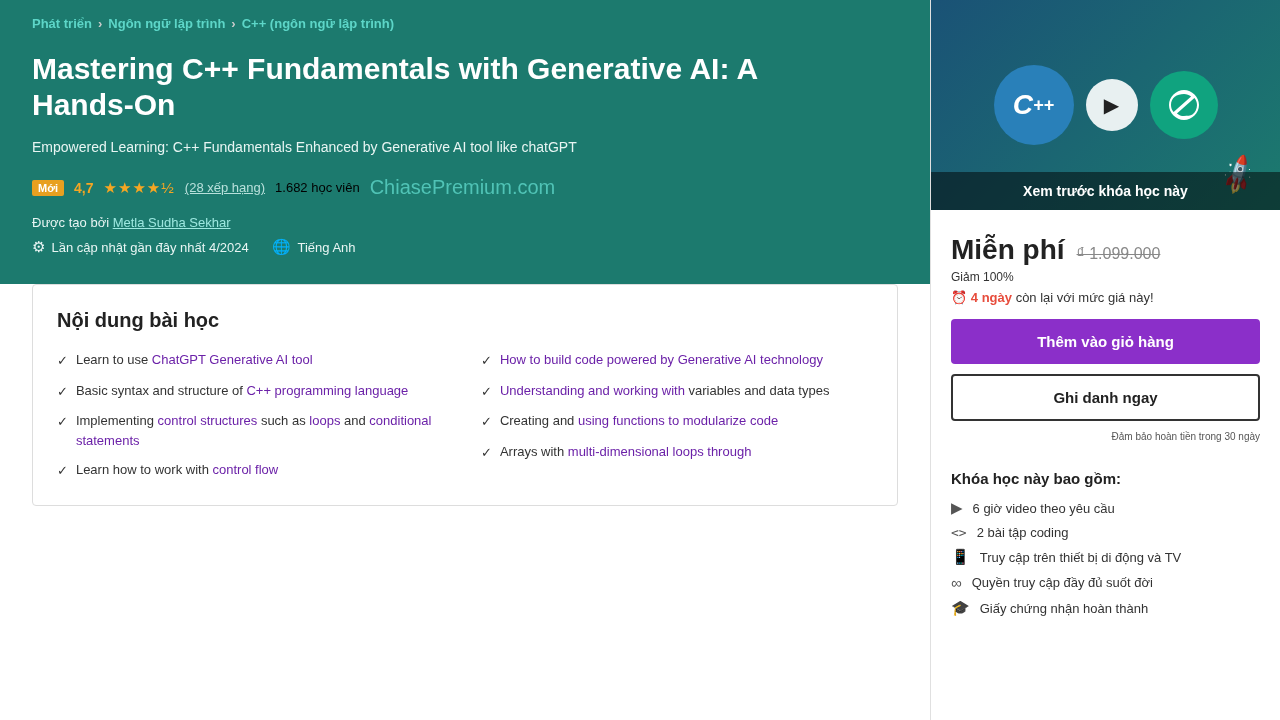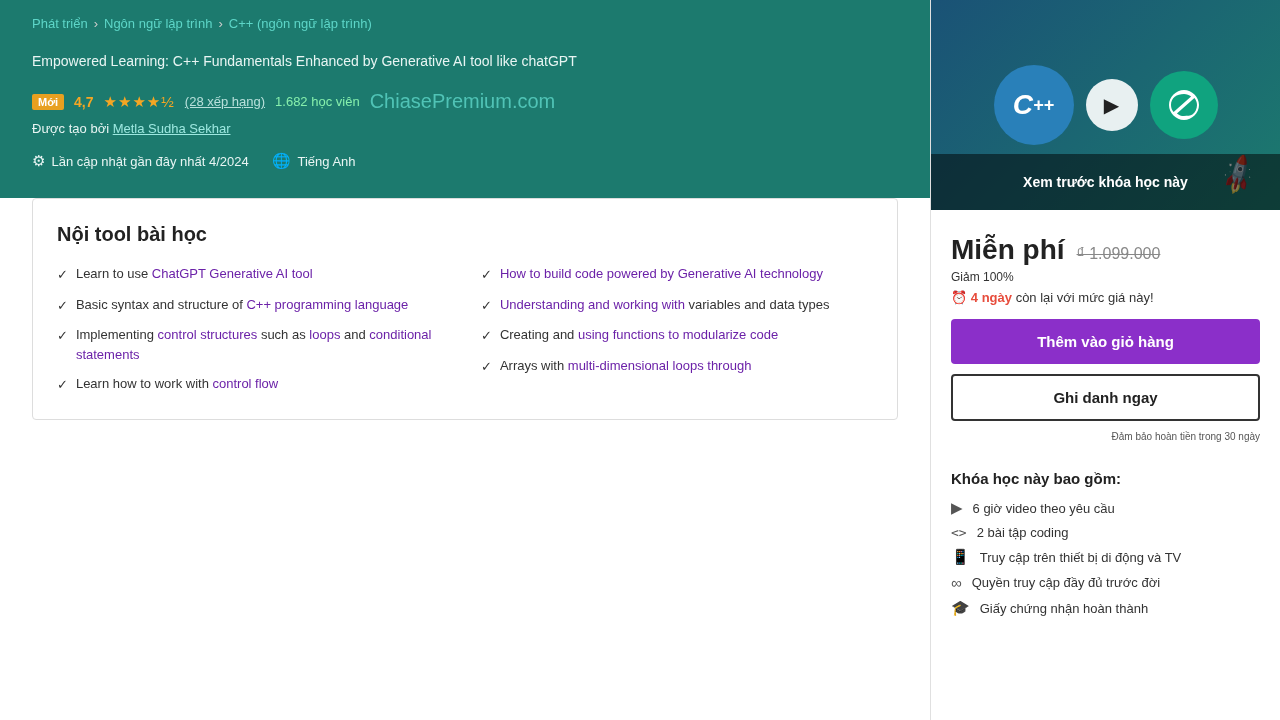--- a/index.html
+++ b/index.html
@@ -4,40 +4,40 @@
   <style>
     * { box-sizing: border-box; margin: 0; padding: 0; }
     body { font-family: 'Segoe UI', Arial, sans-serif; background: #fff; color: #333; font-size: 14px; }
 
     .page-wrapper { display: flex; width: 1280px; min-height: 720px; }
 
     
     .main-area { flex: 1; background: #1c7a6e; min-height: 420px; }
 
     
-    .breadcrumb { display: flex; align-items: center; gap: 6px; padding: 16px 32px 10px; }
+    .breadcrumb { display: flex; align-items: center; gap: 6px; padding: 16px 32px 10px; font-weight: bold; }
     .breadcrumb a { color: #5dd6c8; text-decoration: none; font-size: 13px; }
     .breadcrumb span { color: #ccc; font-size: 13px; }
     .breadcrumb-sep { color: #aaa; }
 
     
     .hero { padding: 10px 32px 28px; }
     .hero-title { font-size: 30px; font-weight: 700; color: #fff; line-height: 1.2; margin-bottom: 14px; max-width: 820px; }
     .hero-subtitle { font-size: 14px; color: #e8f5f3; margin-bottom: 18px; max-width: 700px; line-height: 1.5; }
 
-    .rating-row { display: flex; align-items: center; gap: 10px; margin-bottom: 8px; flex-wrap: wrap; }
+    .rating-row { display: flex; align-items: center; gap: 10px; margin-bottom: 16px; flex-wrap: wrap; }
     .badge-new { background: #e8a020; color: #fff; font-size: 11px; font-weight: 700; padding: 2px 6px; border-radius: 2px; }
     .rating-score { color: #f5a623; font-weight: 700; font-size: 14px; }
     .stars { color: #f5a623; font-size: 15px; letter-spacing: 1px; }
     .rating-count { color: #b8e0db; font-size: 13px; text-decoration: underline; cursor: pointer; }
-    .students { color: #86efac; font-size: 13px; }
+    .students { color: #000000; font-size: 13px; }
 
     .watermark { color: #5dd6c8; font-size: 22px; font-weight: 700; opacity: 0.7; position: absolute; left: 50%; top: 50%; transform: translate(-50%, -50%); white-space: nowrap; pointer-events: none; user-select: none; }
 
-    .created-by { font-size: 13px; color: #e8f5f3; margin-bottom: 16px; }
+    .created-by { font-size: 13px; color: #e8f5f3; margin-bottom: 8px; }
     .created-by a { color: #9de8e0; text-decoration: underline; }
 
     .meta-row { display: flex; align-items: center; gap: 24px; }
     .meta-item { display: flex; align-items: center; gap: 6px; color: #e8f5f3; font-size: 13px; }
     .meta-icon { font-size: 15px; }
 
     
     .content-section { background: #fff; margin: 0 32px; border: 1px solid #ddd; border-radius: 4px; padding: 24px; }
     .section-title { font-size: 20px; font-weight: 700; color: #222; margin-bottom: 18px; }
     .checklist-grid { display: grid; grid-template-columns: 1fr 1fr; gap: 10px 32px; }
@@ -47,21 +47,21 @@
 
     
     .sidebar { width: 350px; flex-shrink: 0; background: #fff; border-left: 1px solid #e0e0e0; }
 
     .course-preview { position: relative; width: 100%; height: 210px; background: linear-gradient(135deg, #1a5276, #1c7a6e); display: flex; align-items: center; justify-content: center; cursor: pointer; }
     .preview-icons { display: flex; align-items: center; gap: 12px; }
     .cpp-icon { width: 80px; height: 80px; background: #2980b9; border-radius: 50%; display: flex; align-items: center; justify-content: center; font-size: 28px; font-weight: 900; color: #fff; font-style: italic; }
     .play-btn { width: 52px; height: 52px; background: rgba(255,255,255,0.9); border-radius: 50%; display: flex; align-items: center; justify-content: center; font-size: 20px; color: #222; }
     .chatgpt-icon { width: 68px; height: 68px; background: #10a37f; border-radius: 50%; display: flex; align-items: center; justify-content: center; font-size: 26px; color: #fff; }
     .rocket-decoration { position: absolute; bottom: 18px; right: 24px; font-size: 28px; transform: rotate(-30deg); }
-    .preview-label { position: absolute; bottom: 0; left: 0; right: 0; background: rgba(0,0,0,0.5); color: #fff; text-align: center; padding: 20px; font-size: 14px; font-weight: 600; }
+    .preview-label { position: absolute; bottom: 0; left: 0; right: 0; background: rgba(0,0,0,0.5); color: #fff; text-align: center; padding: 11px; font-size: 14px; font-weight: 600; }
 
     .pricing-area { padding: 24px 20px; }
     .price-row { display: flex; align-items: baseline; gap: 12px; margin-bottom: 4px; }
     .price-free { font-size: 28px; font-weight: 700; color: #222; }
     .price-original { font-size: 16px; color: #888; text-decoration: line-through; }
     .discount-text { font-size: 12px; color: #333; margin-bottom: 6px; }
     .timer-text { font-size: 13px; color: #333; margin-bottom: 14px; }
     .timer-icon { color: #e74c3c; }
     .timer-days { color: #e74c3c; font-weight: 700; }
 
@@ -83,20 +83,21 @@
 
     <div class="breadcrumb">
       <a>Phát triển</a>
       <span class="breadcrumb-sep">›</span>
       <a>Ngôn ngữ lập trình</a>
       <span class="breadcrumb-sep">›</span>
       <a>C++ (ngôn ngữ lập trình)</a>
     </div>
 
     <div class="hero" style="position:relative;">
+      <h1 class="hero-title">Mastering C++ Fundamentals with Generative AI: A Hands-On</h1>
       <p class="hero-subtitle">Empowered Learning: C++ Fundamentals Enhanced by Generative AI tool like chatGPT</p>
 
       <div class="rating-row">
         <span class="badge-new">Mới</span>
         <span class="rating-score">4,7</span>
         <span class="stars">★★★★½</span>
         <span class="rating-count">(28 xếp hạng)</span>
         <span class="students">1.682 học viên</span>
         <span class="watermark" style="position:static; transform:none; font-size:20px; font-weight:400; color:#5dd6c8; opacity:0.8;">ChiasePremium.com</span>
       </div>
@@ -114,21 +115,21 @@
         <div class="meta-item">
           <span class="meta-icon">🌐</span>
           <span>Tiếng Anh</span>
         </div>
       </div>
     </div>
 
     <div style="background:#fff; flex:1; padding: 0;">
 
       <div class="content-section">
-        <h2 class="section-title">Nội tool bài học</h2>
+        <h2 class="section-title">Nội dung bài học</h2>
         <div class="checklist-grid">
 
           <div>
             <div class="check-item">
               <span class="check-icon">✓</span>
               <span>Learn to use <span class="check-text-highlight">ChatGPT Generative AI tool</span></span>
             </div>
             <div class="check-item" style="margin-top:10px;">
               <span class="check-icon">✓</span>
               <span>Basic syntax and structure of <span class="check-text-highlight">C++ programming language</span></span>
@@ -207,21 +208,21 @@
         <li class="includes-item">
           <span class="includes-icon" style="font-family:monospace; font-size:13px;">&lt;&gt;</span>
           <span>2 bài tập coding</span>
         </li>
         <li class="includes-item">
           <span class="includes-icon">📱</span>
           <span>Truy cập trên thiết bị di động và TV</span>
         </li>
         <li class="includes-item">
           <span class="includes-icon">∞</span>
-          <span>Quyền truy cập đầy đủ trước đời</span>
+          <span>Quyền truy cập đầy đủ suốt đời</span>
         </li>
         <li class="includes-item">
           <span class="includes-icon">🎓</span>
           <span>Giấy chứng nhận hoàn thành</span>
         </li>
       </ul>
     </div>
   </div>
 </div>
 

